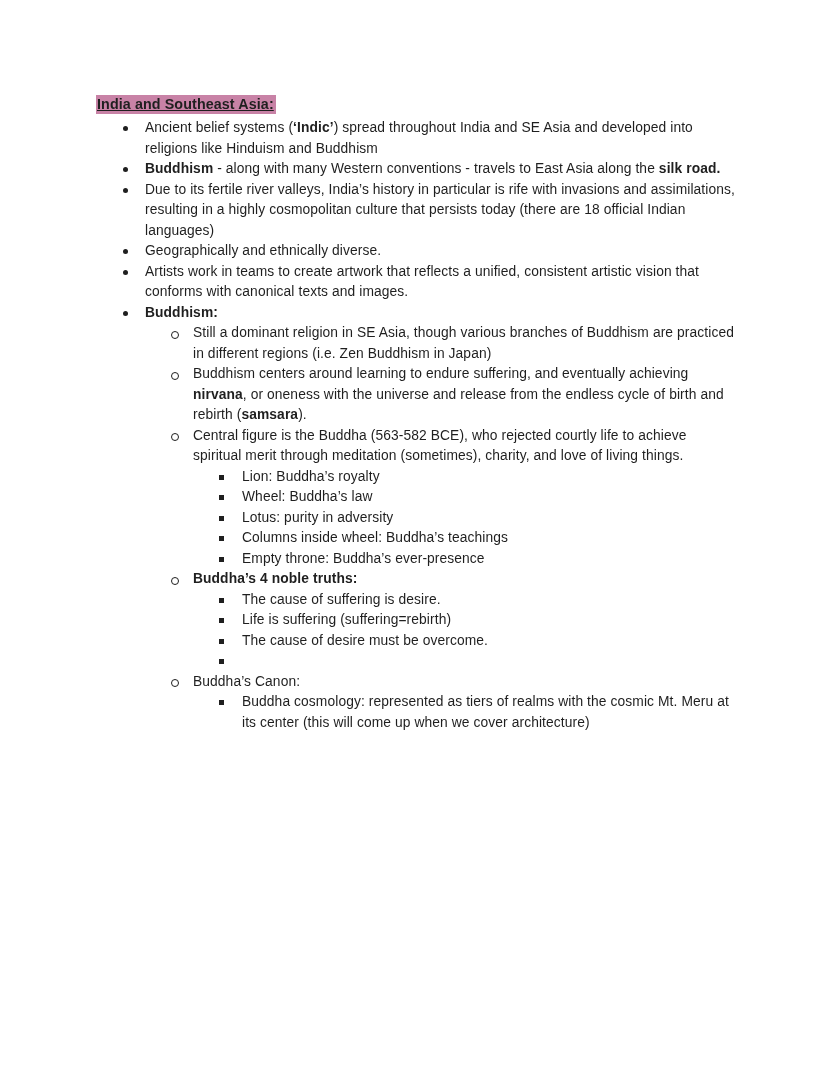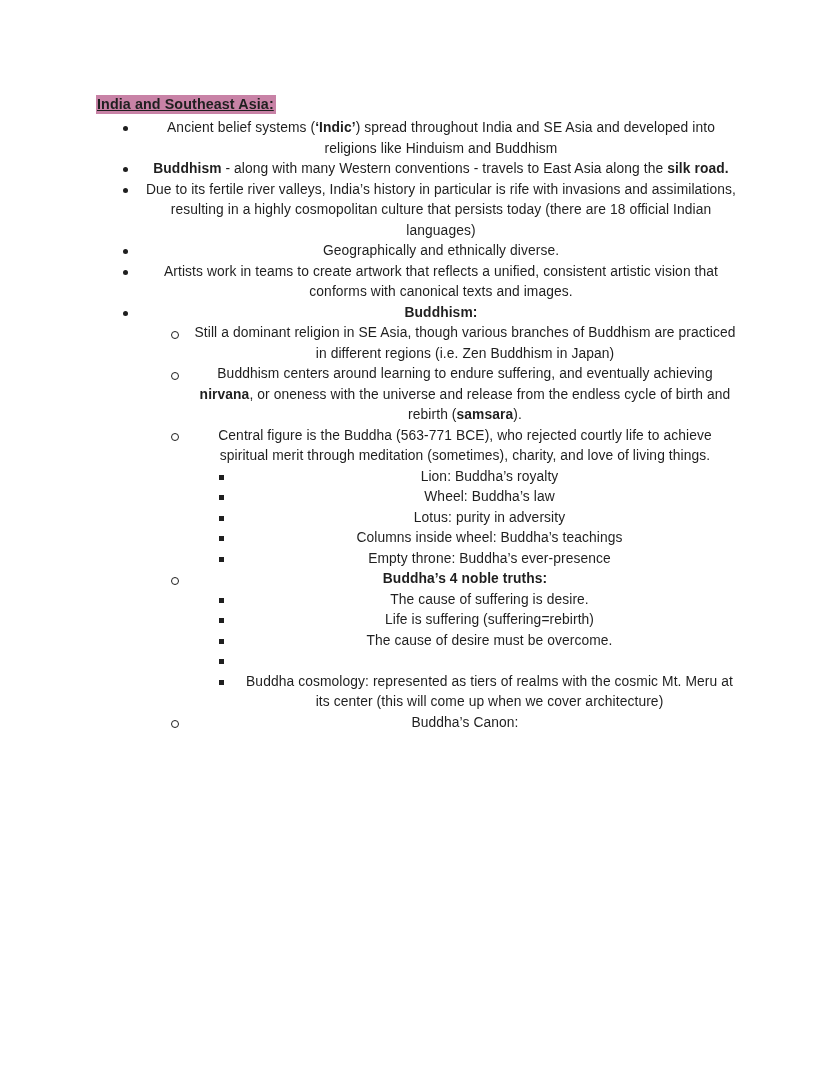--- a/index.html
+++ b/index.html
@@ -26,21 +26,21 @@
   .heading {
     display: inline-block;
     font-weight: 700;
     font-size: 14.3px;
     line-height: 17px;
     text-decoration: underline;
     padding: 1px 2px 1px 1px;
     margin-bottom: 4px;
   }
   .list { width: 100%; }
-  .li { display: flex; align-items: flex-start; text-align: center; }
+  .li { display: flex; align-items: flex-start; }
   .li.level-1 { padding-left: 26px; }
   .li.level-2 { padding-left: 74px; }
   .li.level-3 { padding-left: 122px; }
   .marker { flex: 0 0 23px; position: relative; height: 20.5px; }
   .li.level-3 .marker { flex-basis: 24px; }
   .marker::before {
     content: "";
     position: absolute; left: 1px; top: 8px;
     width: 5px; height: 5px;
   }
@@ -89,21 +89,21 @@
         <div class="li level-2">
           <span class="marker m2"></span>
           <span class="text"><span class="seg">Still a dominant religion in SE Asia, though various branches of Buddhism are practiced in different regions (i.e. Zen Buddhism in Japan)</span></span>
         </div>
         <div class="li level-2">
           <span class="marker m2"></span>
           <span class="text"><span class="seg">Buddhism centers around learning to endure suffering, and eventually achieving </span><span class="seg bold">nirvana</span><span class="seg">, or oneness with the universe and release from the endless cycle of birth and rebirth (</span><span class="seg bold">samsara</span><span class="seg">).</span></span>
         </div>
         <div class="li level-2">
           <span class="marker m2"></span>
-          <span class="text"><span class="seg">Central figure is the Buddha (563-771 BCE), who rejected courtly life to achieve spiritual merit through meditation (sometimes), charity, and love of living things.</span></span>
+          <span class="text"><span class="seg">Central figure is the Buddha (563-582 BCE), who rejected courtly life to achieve spiritual merit through meditation (sometimes), charity, and love of living things.</span></span>
         </div>
         <div class="li level-3">
           <span class="marker m3"></span>
           <span class="text"><span class="seg">Lion: Buddha’s royalty</span></span>
         </div>
         <div class="li level-3">
           <span class="marker m3"></span>
           <span class="text"><span class="seg">Wheel: Buddha’s law</span></span>
         </div>
         <div class="li level-3">
@@ -130,23 +130,23 @@
           <span class="marker m3"></span>
           <span class="text"><span class="seg">Life is suffering (suffering=rebirth)</span></span>
         </div>
         <div class="li level-3">
           <span class="marker m3"></span>
           <span class="text"><span class="seg">The cause of desire must be overcome.</span></span>
         </div>
         <div class="li level-3">
           <span class="marker m3"></span>
         </div>
+        <div class="li level-2">
+          <span class="marker m2"></span>
+          <span class="text"><span class="seg">Buddha’s Canon:</span></span>
+        </div>
         <div class="li level-3">
           <span class="marker m3"></span>
           <span class="text"><span class="seg">Buddha cosmology: represented as tiers of realms with the cosmic Mt. Meru at its center (this will come up when we cover architecture)</span></span>
-        </div>
-        <div class="li level-2">
-          <span class="marker m2"></span>
-          <span class="text"><span class="seg">Buddha’s Canon:</span></span>
         </div>
       </div>
   </div>
 </div>
 
 </body></html>

